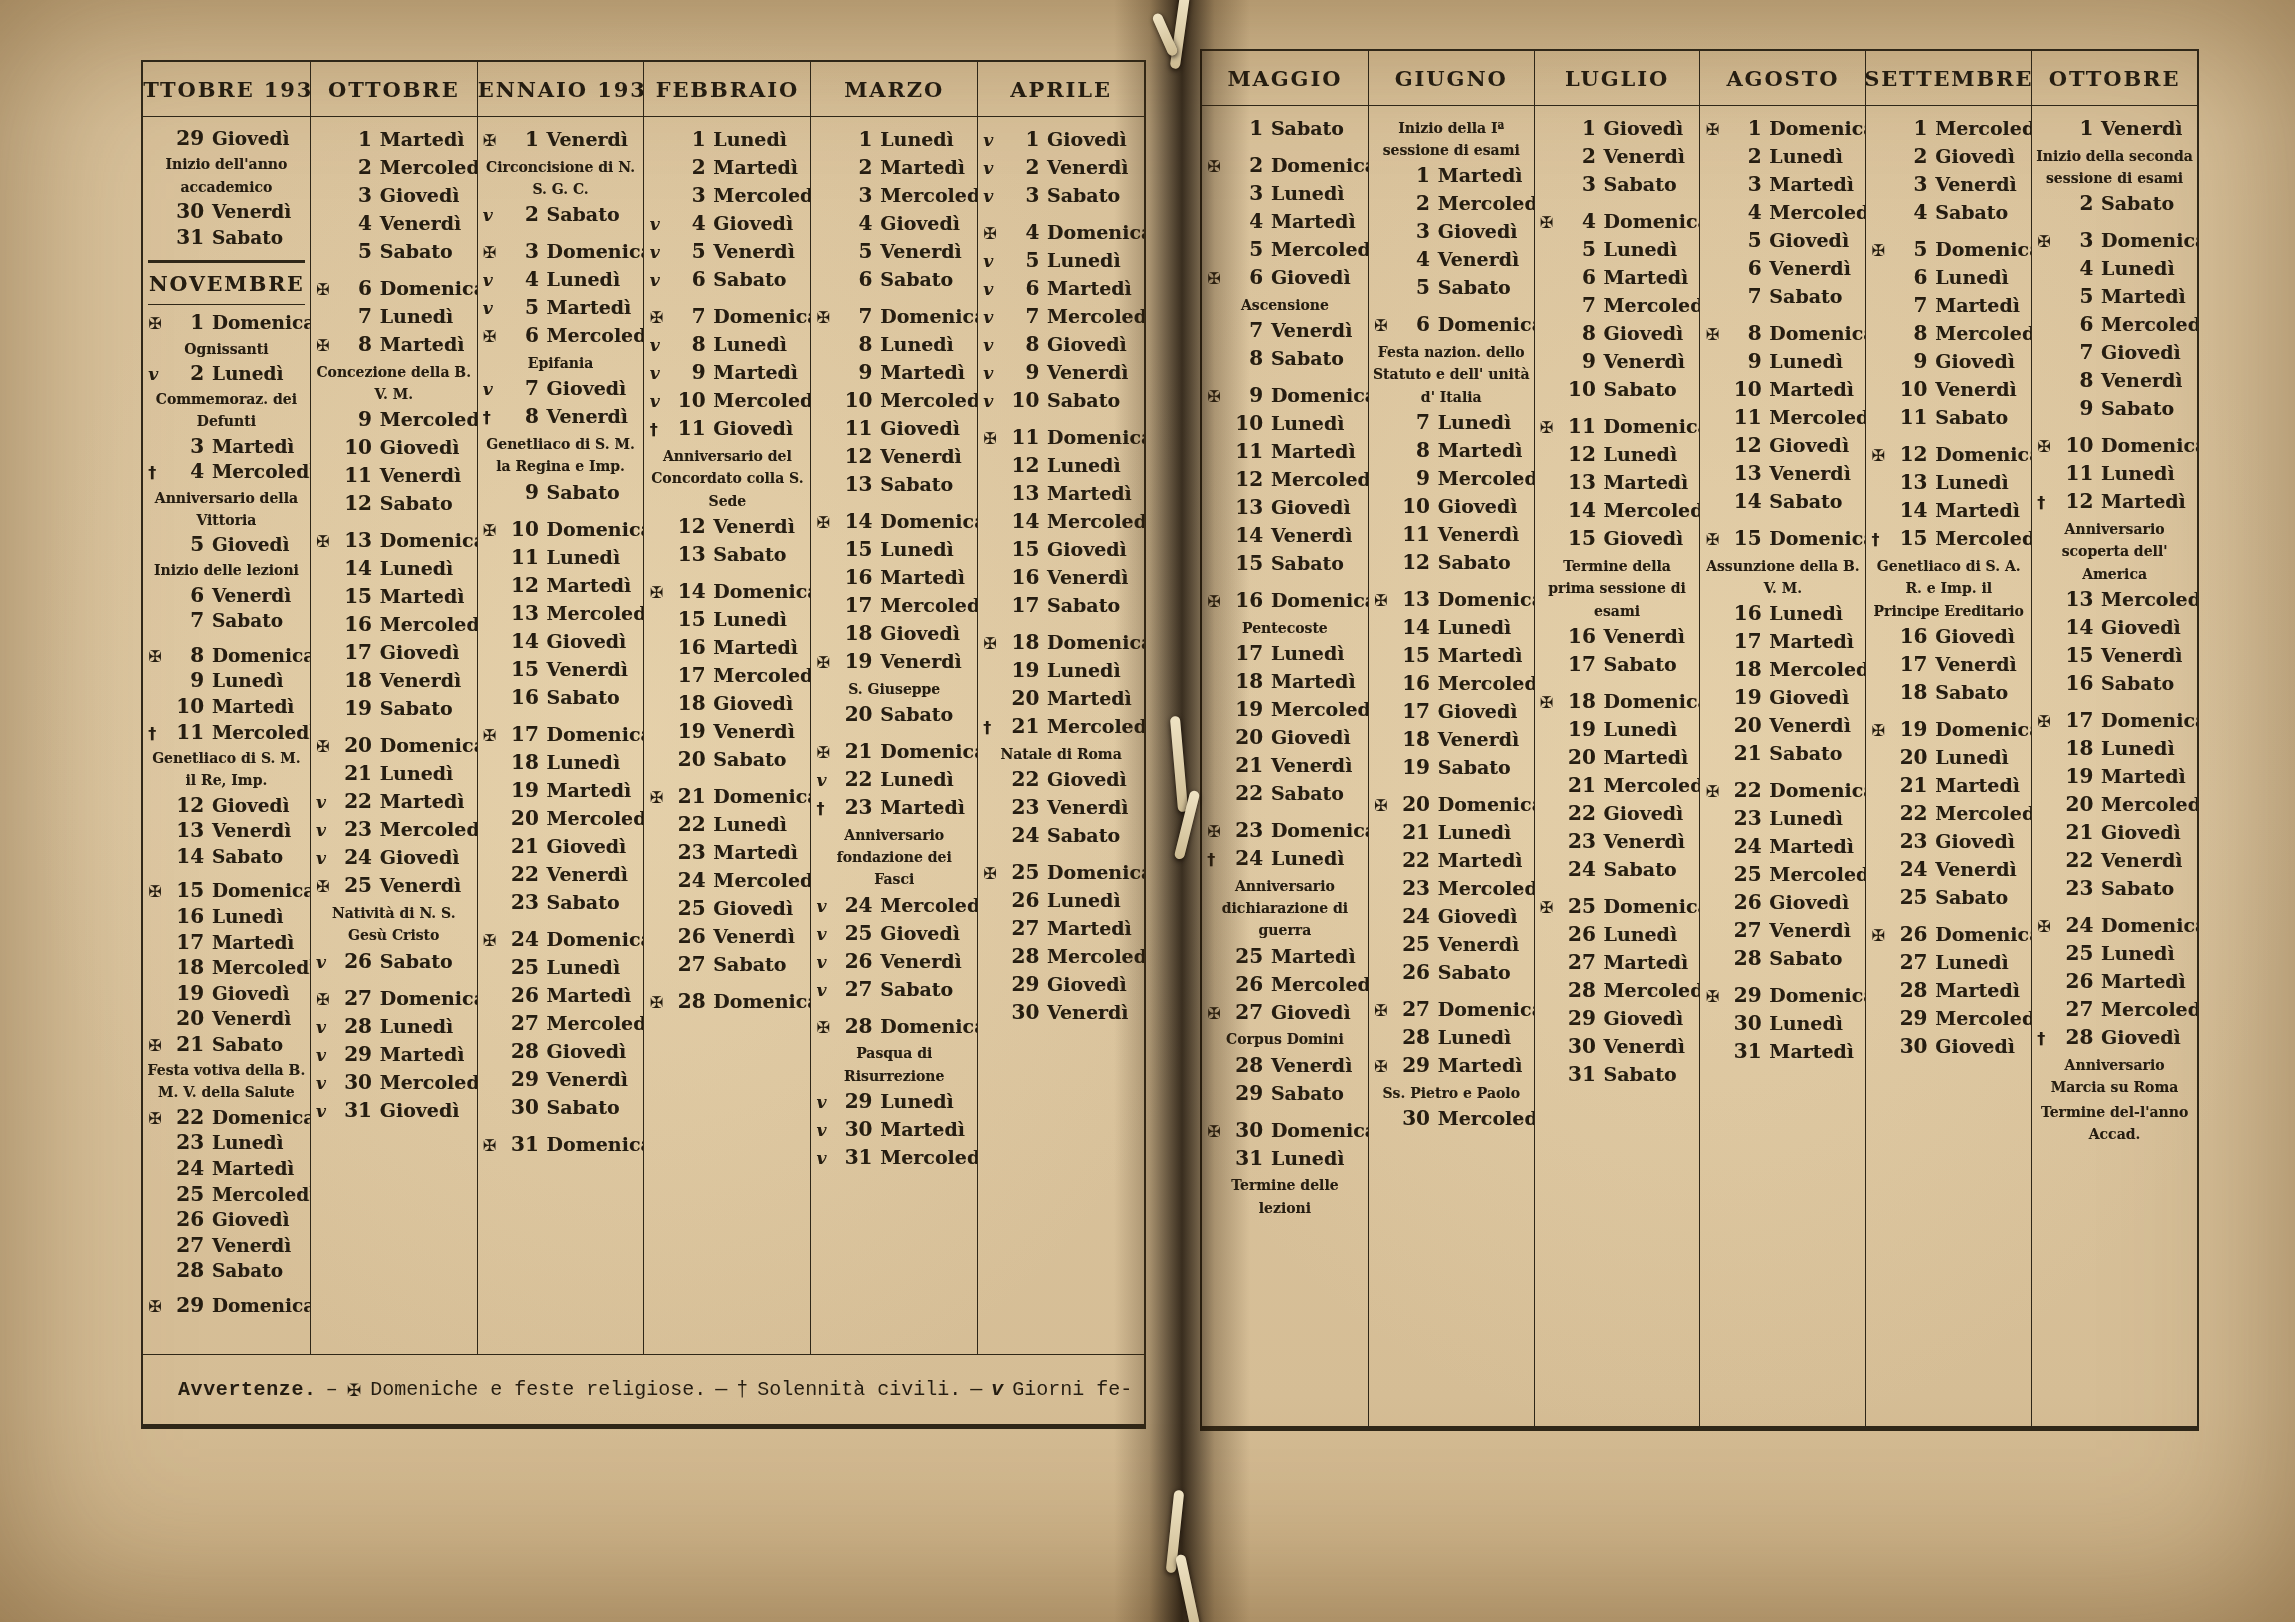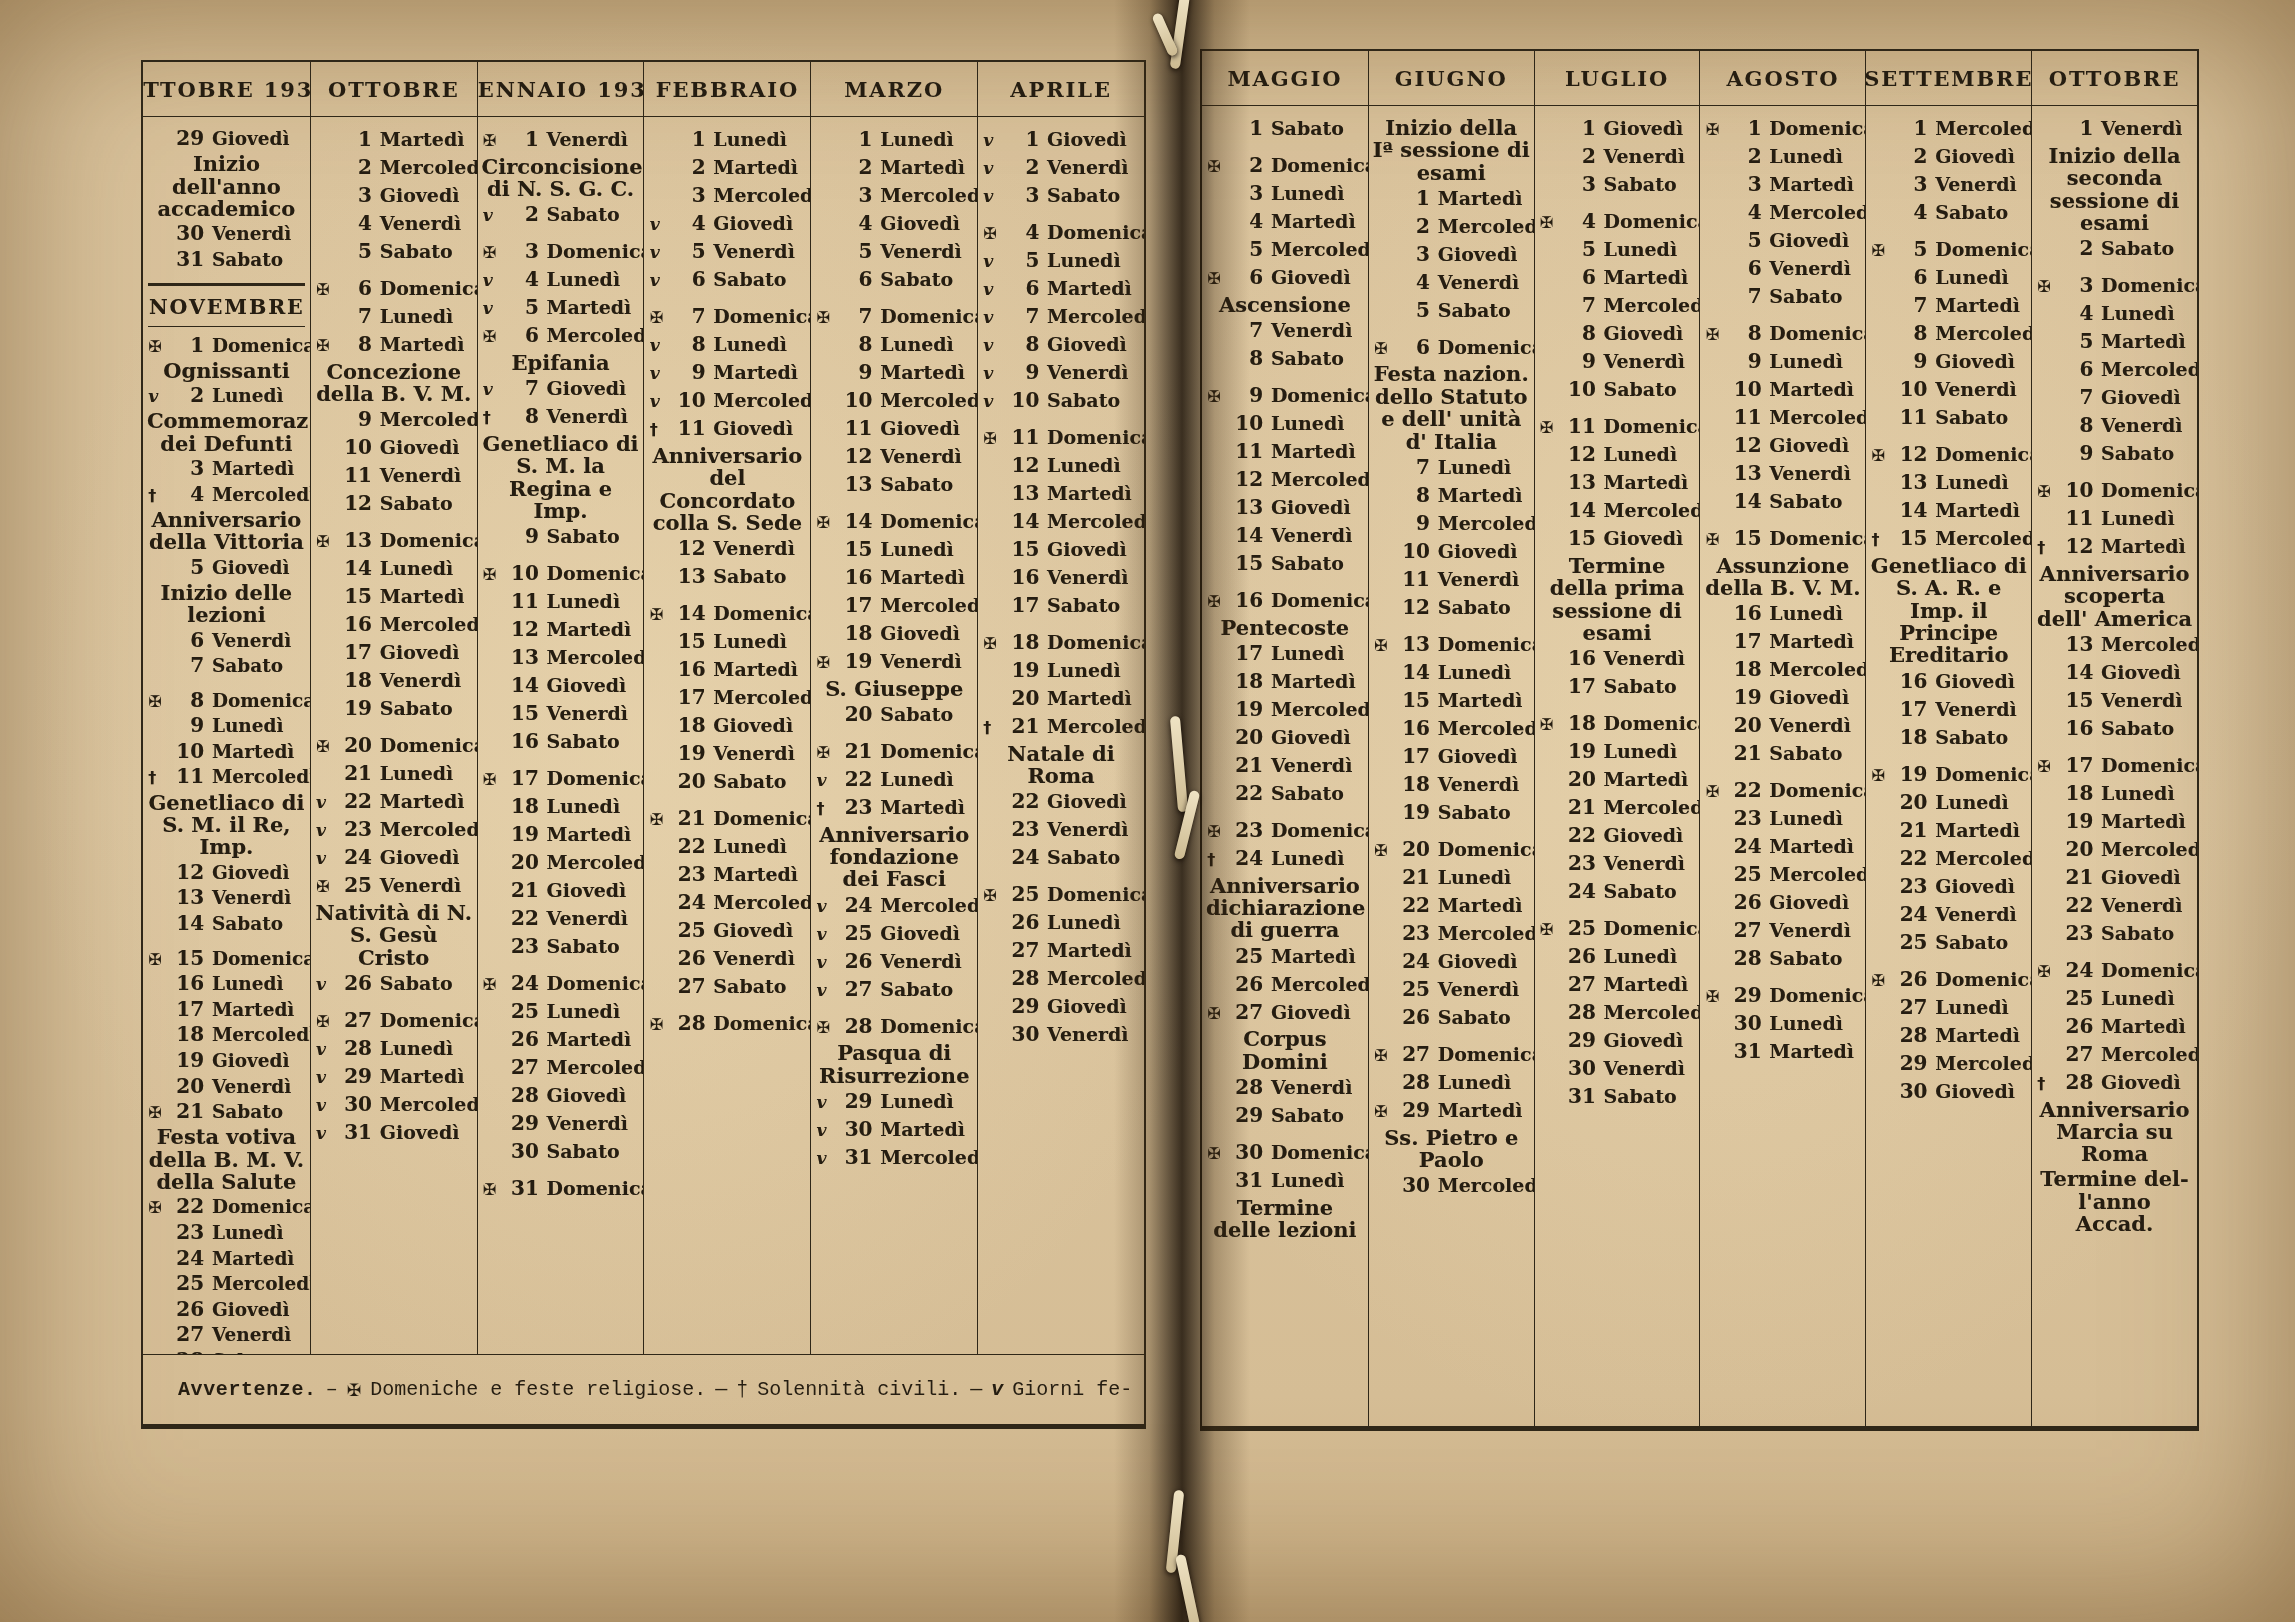--- a/index.html
+++ b/index.html
@@ -26,21 +26,21 @@
   .row{text-shadow:0 0 0.6px rgba(45,32,14,.35);}
   .row.day{display:grid;grid-template-columns:25.6px 33px 7.7px auto;align-items:baseline;
     min-height:28px;font-weight:bold;font-size:19px;line-height:25.6px;}
   .ptable.left .col:first-child .row.day{min-height:25.6px;line-height:23px;font-size:18.5px;}
   .row.day.wk{margin-top:9px;}
   .mk{font-family:"DejaVu Sans","Liberation Sans",sans-serif;font-size:16px;justify-self:start;
       padding-left:2.6px;font-weight:bold;}
   .mk.vmk{font-family:"DejaVu Serif",serif;font-style:italic;font-size:17.3px;}
   .num{justify-self:end;font-size:20px;}
   .wd{grid-column:4;justify-self:start;}
-  .row.note{font-weight:bold;text-align:center;font-size:21px;line-height:22.4px;padding:0.6px 1.3px 1.9px 1.3px;}
+  .row.note{font-weight:bold;text-align:center;font-size:14px;line-height:22.4px;padding:0.6px 1.3px 1.9px 1.3px;}
   .row.mhead{font-weight:bold;text-align:right;font-size:20.5px;letter-spacing:1.9px;
     border-top:3.8px solid #2f2718;border-bottom:1.9px solid #2f2718;margin:9px 2.6px 6.4px 2.6px;padding:9px 0 7.7px 0;}
   
   .tfooter{flex:0 0 69px;border-top:1.9px solid #2f2718;display:flex;align-items:center;
     font-size:20px;padding:0 19px 0 35px;white-space:nowrap;overflow:hidden;}
   .tfooter .lg{margin-right:9px;font-family:Liberation Mono, monospace;}
   .lg.b{font-weight:bold;letter-spacing:0.6px;}
   .lg.cross{font-family:"DejaVu Sans",sans-serif;font-size:17.3px;}
   .lg.vit{font-style:italic;font-weight:bold;}
   

